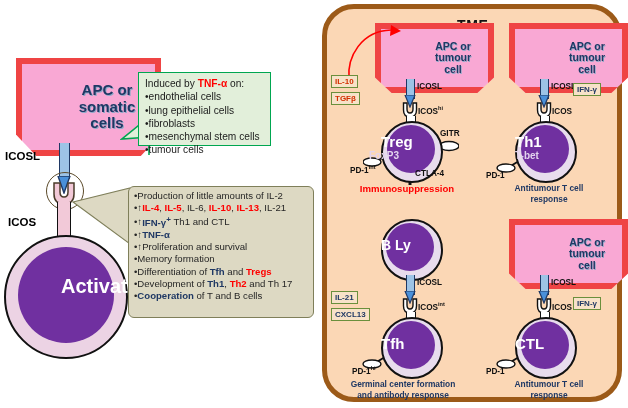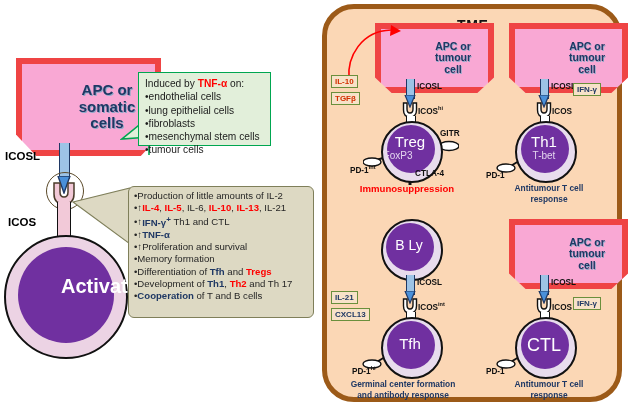--- a/index.html
+++ b/index.html
@@ -51,21 +51,21 @@
   .beige-box b.b{color:#1f3864;}
 
   
   .tme-panel{
     background:#fbd7b5;border:5px solid #9c5a18;border-radius:32px;
   }
   .tme-title{font-weight:bold;font-size:14px;color:#111;letter-spacing:.6px;}
 
   .cell-outer{border-radius:50%;background:#e8dced;border:2px solid #111;}
   .cell-inner{border-radius:50%;background:#7030a0;}
-  .cell-name{color:#fff;font-weight:normal;text-align:center;line-height:1.05;}
+  .cell-name{color:#fff;font-weight:bold;line-height:1.05;}
 
   .rec-lbl{font-size:8.2px;font-weight:bold;color:#111;white-space:nowrap;}
   .rec-lbl sup{font-size:5.6px;}
   .caption{font-size:8.4px;font-weight:bold;color:#1f3864;text-align:center;line-height:1.25;}
   .immsup{font-size:9.6px;font-weight:bold;color:#ff0000;text-align:center;}
 
   .badge{
     border:1.4px solid #6a8f3c;background:#f7e2c8;
     font-size:8px;font-weight:bold;padding:0 3px;
     display:inline-block;line-height:11px;white-space:nowrap;
@@ -317,21 +317,21 @@
       <span>ICOS</span><sup></sup>
     </div>
 
     <svg class="abs" style="left:18px;top:136px;" width="48" height="36" viewBox="0 0 48 36">
       <path d="M34,10 L14,22" stroke="#111" stroke-width="2" fill="none"></path>
       <ellipse cx="11" cy="23" rx="9" ry="4" fill="#fff" stroke="#111" stroke-width="1.4"></ellipse>
     </svg>
 
     <div class="abs cell-outer" style="left:38px;top:112px;width:58px;height:58px;"></div>
     <div class="abs cell-inner" style="left:44px;top:116px;width:48px;height:48px;"></div>
-    <div class="abs cell-name" style="left:38px;top:131px;width:58px;font-size:18px;">CTL</div>
+    <div class="abs cell-name" style="left:38px;top:131px;width:58px;font-size:15px;">CTL</div>
 
     <div class="abs rec-lbl" style="left:9px;top:160px;">
       <span>PD-1</span><sup></sup>
     </div>
 
     <div class="abs badge b" style="left:96px;top:92px;">IFN-γ</div>
 
     <div class="abs caption" style="left:4px;top:174px;width:136px;">
       <div>Antitumour T cell</div>
       <div>response</div>

